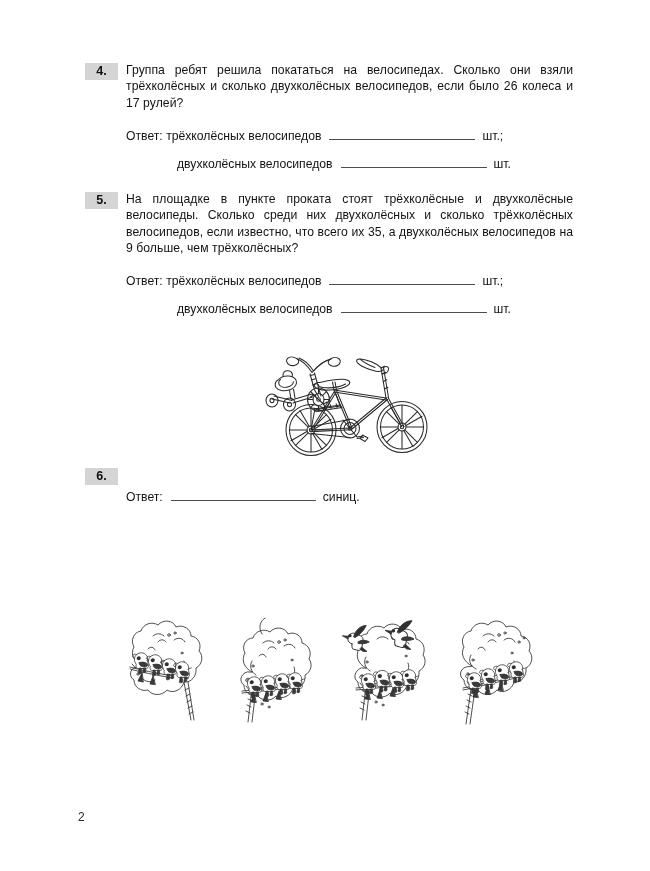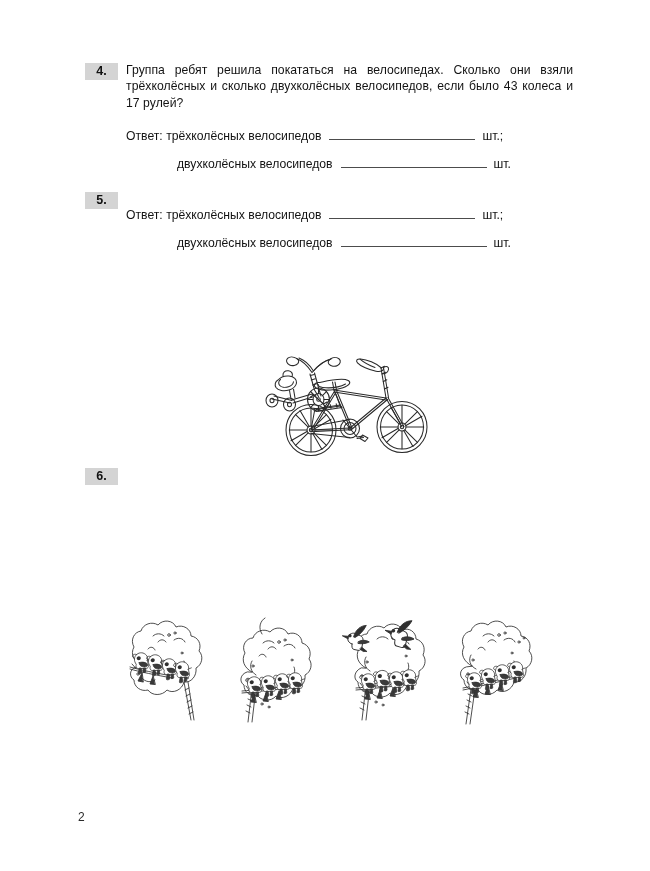--- a/index.html
+++ b/index.html
@@ -100,39 +100,42 @@
   }
 </style>
 </head>
 <body>
 
 <div class="page">
 
   <div class="exercise" style="top:62px;">
     <div class="num-badge">4.</div>
     <div class="body-text">
-      <p>Группа ребят решила покататься на велосипедах. Сколько они взяли трёхколёсных и сколько двухколёсных велосипедов, если было 43 колеса и 17 рулей?</p>
+      <p>Группа ребят решила покататься на велосипедах. Сколько они взяли трёхколёсных и сколько двухколёсных велосипедов, если было 26 колеса и 17 рулей?</p>
     </div>
 
     <div class="answers" style="margin-top:18px;">
       <div class="ans-row" style="margin-bottom:14px;">
         <span class="ans-label">Ответ: трёхколёсных  велосипедов</span>
         <span class="ans-rule" style="width:146px;"></span>
         <span class="ans-unit">шт.;</span>
       </div>
       <div class="ans-row">
         <span class="ans-label indent-label">двухколёсных  велосипедов</span>
         <span class="ans-rule" style="width:146px;"></span>
         <span class="ans-unit">шт.</span>
       </div>
     </div>
   </div>
 
   <div class="exercise" style="top:191px;">
     <div class="num-badge">5.</div>
+    <div class="body-text">
+      <p>На площадке в пункте проката стоят трёхколёсные и двухколёсные велосипеды. Сколько среди них двухколёсных и сколько трёхколёсных велосипедов, если известно, что всего их 35, а двухколёсных велосипедов на 9 больше, чем трёхколёсных?</p>
+    </div>
 
     <div class="answers" style="margin-top:17px;">
       <div class="ans-row" style="margin-bottom:14px;">
         <span class="ans-label">Ответ: трёхколёсных  велосипедов</span>
         <span class="ans-rule" style="width:146px;"></span>
         <span class="ans-unit">шт.;</span>
       </div>
       <div class="ans-row">
         <span class="ans-label indent-label">двухколёсных  велосипедов</span>
         <span class="ans-rule" style="width:146px;"></span>
@@ -251,20 +254,27 @@
         <path d="M54 57.6 L78.5 53.9"></path>
         <path d="M57 58.2 L56.2 54.2 M63 57.3 L62.2 53.4 M69 56.4 L68.2 52.6 M75 55.5 L74.2 51.8"></path>
         <path d="M52.5 59 L49 78 M79 55.8 L73 40"></path>
       </g>
     </svg>
   </div>
 
   <div class="exercise" style="top:467px;">
     <div class="num-badge">6.</div>
 
+    <div class="answers" style="margin-top:23px;">
+      <div class="ans-row">
+        <span class="ans-label">Ответ:</span>
+        <span class="ans-rule" style="width:145px;"></span>
+        <span class="ans-unit">синиц.</span>
+      </div>
+    </div>
   </div>
 
   <div class="illus" style="left:112px; top:616px;">
     <svg width="470" height="130" viewBox="0 0 470 130" fill="none" stroke="#2f2f2f" stroke-width="0.85" stroke-linecap="round" stroke-linejoin="round">
 
       <defs>
 
         <g id="bird">
           <path d="M0 0 C-2.5 -3.2 -2.3 -7.8 0.8 -10.4 C4 -13.1 8.6 -12.7 11.2 -9.6 C12.6 -7.9 13 -5.7 12.5 -3.6 L13.5 1.5 C13.8 3.2 12.9 4.6 11.2 4.8 L2.6 4.9 C0.9 4.9 -0.2 3.6 0 2 Z" fill="#ffffff" stroke="#2f2f2f" stroke-width="0.85"></path>
           <path d="M1.4 -7.6 C2.2 -8.6 3.7 -8.7 4.6 -7.8 C5.5 -6.9 5.4 -5.4 4.4 -4.6 C3.4 -3.8 2 -4 1.2 -5 C0.5 -5.9 0.6 -6.9 1.4 -7.6 Z" fill="#2f2f2f" stroke="none"></path>

